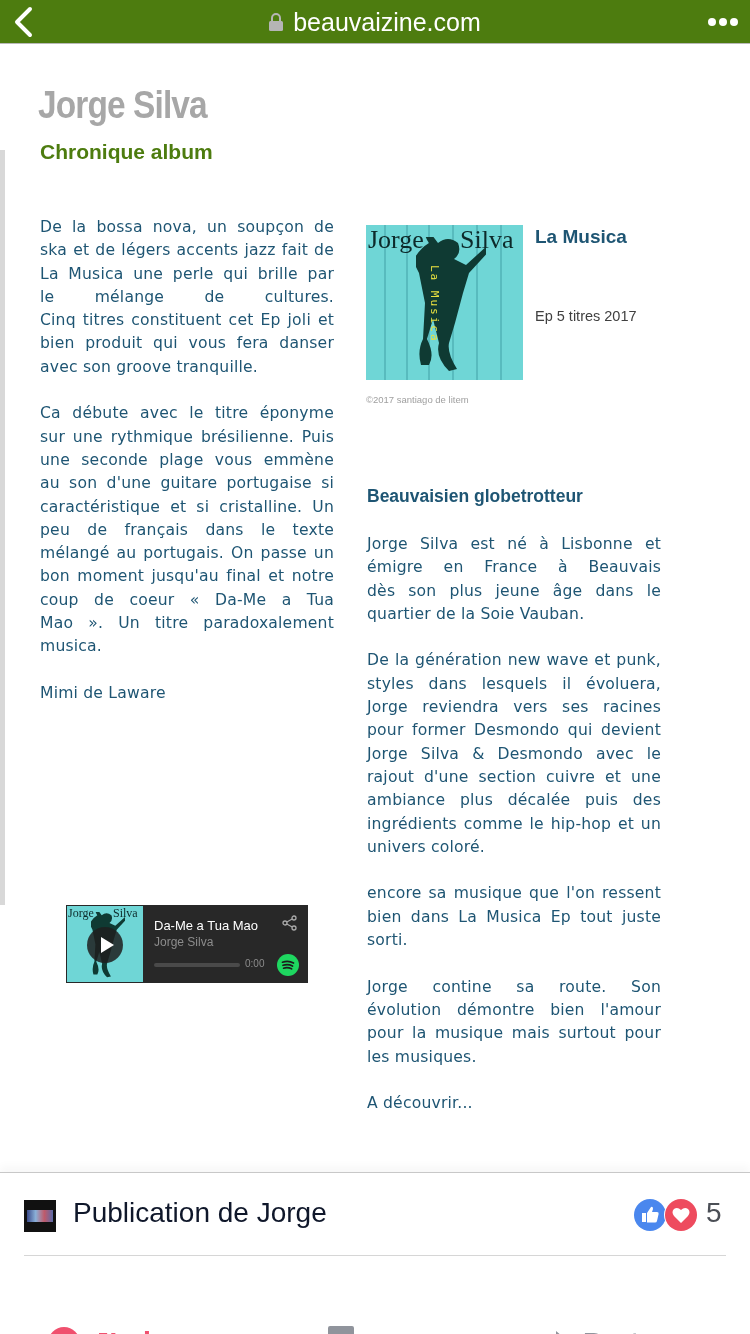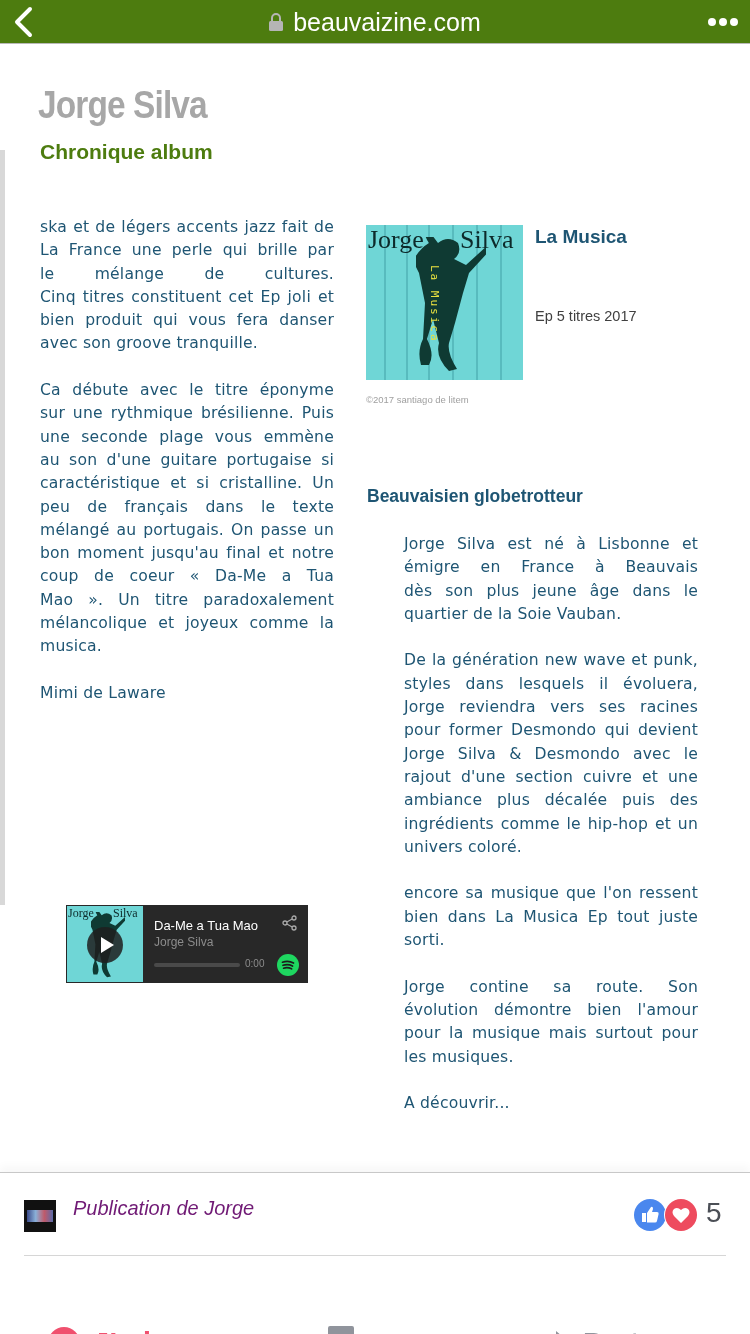--- a/index.html
+++ b/index.html
@@ -14,21 +14,21 @@
   .topbar .more { position: absolute; right: 12px; top: 18px; width: 30px; height: 10px; cursor: pointer; }
   .topbar .more i { position: absolute; top: 0; width: 8px; height: 8px; border-radius: 50%; background: #fff; }
 
   
   .leftbar { position: absolute; left: 0; top: 150px; width: 5px; height: 755px; background: #d8d8d8; }
 
   .title { position: absolute; left: 38px; top: 84px; font-family: "Liberation Sans", sans-serif; font-weight: bold; font-size: 38px; color: #a7a7a7; letter-spacing: -1px; transform: scaleX(0.88); transform-origin: left top; }
   .subtitle { position: absolute; left: 40px; top: 140px; font-family: "Liberation Sans", sans-serif; font-weight: bold; font-size: 21px; color: #4d7c0f; }
 
   .col-left { position: absolute; left: 40px; top: 216px; width: 294px; }
-  .col-right { position: absolute; left: 367px; width: 294px; margin-left: 37px; }
+  .col-right { position: absolute; left: 367px; width: 294px; }
   .para { font-family: "DejaVu Sans", sans-serif; font-size: 15.6px; line-height: 23.3px; color: #1e5573; text-align: justify; letter-spacing: 0.2px; }
   .para + .para { margin-top: 23.3px; }
   .para .line { display: block; text-align: justify; text-align-last: justify; }
   .para .line.last { text-align-last: left; }
 
   
   .cover { position: absolute; left: 366px; top: 225px; width: 157px; height: 155px; background: #6fd6d6; overflow: hidden; }
   .cover .stripe { position: absolute; top: 0; bottom: 0; width: 2px; background: #4aa9ad; opacity: 0.6; }
   .cover .name { position: absolute; top: 0; font-family: "Liberation Serif", serif; font-size: 26px; color: #0d2a2a; }
   .album-title { position: absolute; left: 535px; top: 226px; font-family: "Liberation Sans", sans-serif; font-weight: bold; font-size: 19px; color: #1e5573; }
@@ -46,21 +46,21 @@
   .player .artist { position: absolute; left: 88px; top: 30px; font-family: "Liberation Sans", sans-serif; font-size: 12px; color: #8c8c8c; }
   .player .progress { position: absolute; left: 88px; top: 58px; width: 86px; height: 4px; border-radius: 2px; background: #4a4a4a; cursor: pointer; }
   .player .time { position: absolute; left: 179px; top: 53px; font-family: "Liberation Sans", sans-serif; font-size: 10px; color: #8c8c8c; }
   .player .share { position: absolute; left: 216px; top: 10px; width: 16px; height: 16px; cursor: pointer; }
   .player .spotify { position: absolute; left: 211px; top: 49px; width: 22px; height: 22px; border-radius: 50%; background: #1ed760; cursor: pointer; }
 
   
   .fbbar { position: absolute; left: 0; top: 1172px; width: 750px; height: 162px; background: #fff; border-top: 1px solid #c8c8c8; box-shadow: 0 -6px 8px rgba(0,0,0,0.03); }
   .fb-thumb { position: absolute; left: 24px; top: 27px; width: 32px; height: 32px; background: #111; overflow: hidden; }
   .fb-thumb i { position: absolute; left: 3px; top: 10px; width: 26px; height: 12px; background: linear-gradient(90deg,#3a4a8a,#8ab0d8,#c05a6a,#5a6aa8); }
-  .fb-pub { position: absolute; left: 73px; top: 24px; font-family: "Liberation Sans", sans-serif; font-size: 20px; color: #701a75; font-style: italic; }
+  .fb-pub { position: absolute; left: 73px; top: 24px; font-family: "Liberation Sans", sans-serif; font-size: 28px; color: #0f172a; }
   .fb-reacts { position: absolute; left: 634px; top: 26px; height: 34px; }
   .fb-like { position: absolute; left: 0; top: 0; width: 32px; height: 32px; border-radius: 50%; background: #4a87ee; }
   .fb-love { position: absolute; left: 31px; top: 0; width: 32px; height: 32px; border-radius: 50%; background: #ee4b5e; box-shadow: 0 0 0 1px #fff; }
   .fb-count { position: absolute; left: 706px; top: 24px; font-family: "Liberation Sans", sans-serif; font-size: 28px; color: #4b4f56; }
   .fb-divider { position: absolute; left: 24px; right: 24px; top: 82px; height: 1px; background: #d6d6d6; }
   .fb-action { position: absolute; top: 106px; height: 40px; display: flex; align-items: center; cursor: pointer; font-family: "Liberation Sans", sans-serif; font-weight: bold; font-size: 29px; margin-top: 44px; }
   .fb-action .ico { width: 34px; height: 34px; margin-right: 12px; display: inline-block; }
   .act-love { left: 47px; color: #f0506e; }
   .act-comment { left: 266px; color: #90949c; flex-direction: column; }
   .act-share { left: 537px; color: #90949c; }
@@ -87,39 +87,39 @@
   </div>
 </div>
 
 <div class="leftbar"></div>
 
 <h1 class="title">Jorge Silva</h1>
 <h2 class="subtitle">Chronique album</h2>
 
 <div class="col-left" id="col-left">
     <p class="para">
+      <span class="line">De la bossa nova, un soupçon de</span>
       <span class="line">ska et de légers accents jazz fait de</span>
-      <span class="line">La France une perle qui brille par</span>
+      <span class="line">La Musica une perle qui brille par</span>
       <span class="line">le mélange de cultures.</span>
       <span class="line">Cinq titres constituent cet Ep joli et</span>
       <span class="line">bien produit qui vous fera danser</span>
       <span class="line last">avec son groove tranquille.</span>
     </p>
     <p class="para">
       <span class="line">Ca débute avec le titre éponyme</span>
       <span class="line">sur une rythmique brésilienne. Puis</span>
       <span class="line">une seconde plage vous emmène</span>
       <span class="line">au son d'une guitare portugaise si</span>
       <span class="line">caractéristique et si cristalline. Un</span>
       <span class="line">peu de français dans le texte</span>
       <span class="line">mélangé au portugais. On passe un</span>
       <span class="line">bon moment jusqu'au final et notre</span>
       <span class="line">coup de coeur « Da-Me a Tua</span>
       <span class="line">Mao ». Un titre paradoxalement</span>
-      <span class="line">mélancolique et joyeux comme la</span>
       <span class="line last">musica.</span>
     </p>
     <p class="para">
       <span class="line last">Mimi de Laware</span>
     </p>
   </div>
 
 <div class="cover">
   <span class="stripe" style="left:18px"></span>
     <span class="stripe" style="left:40px"></span>

